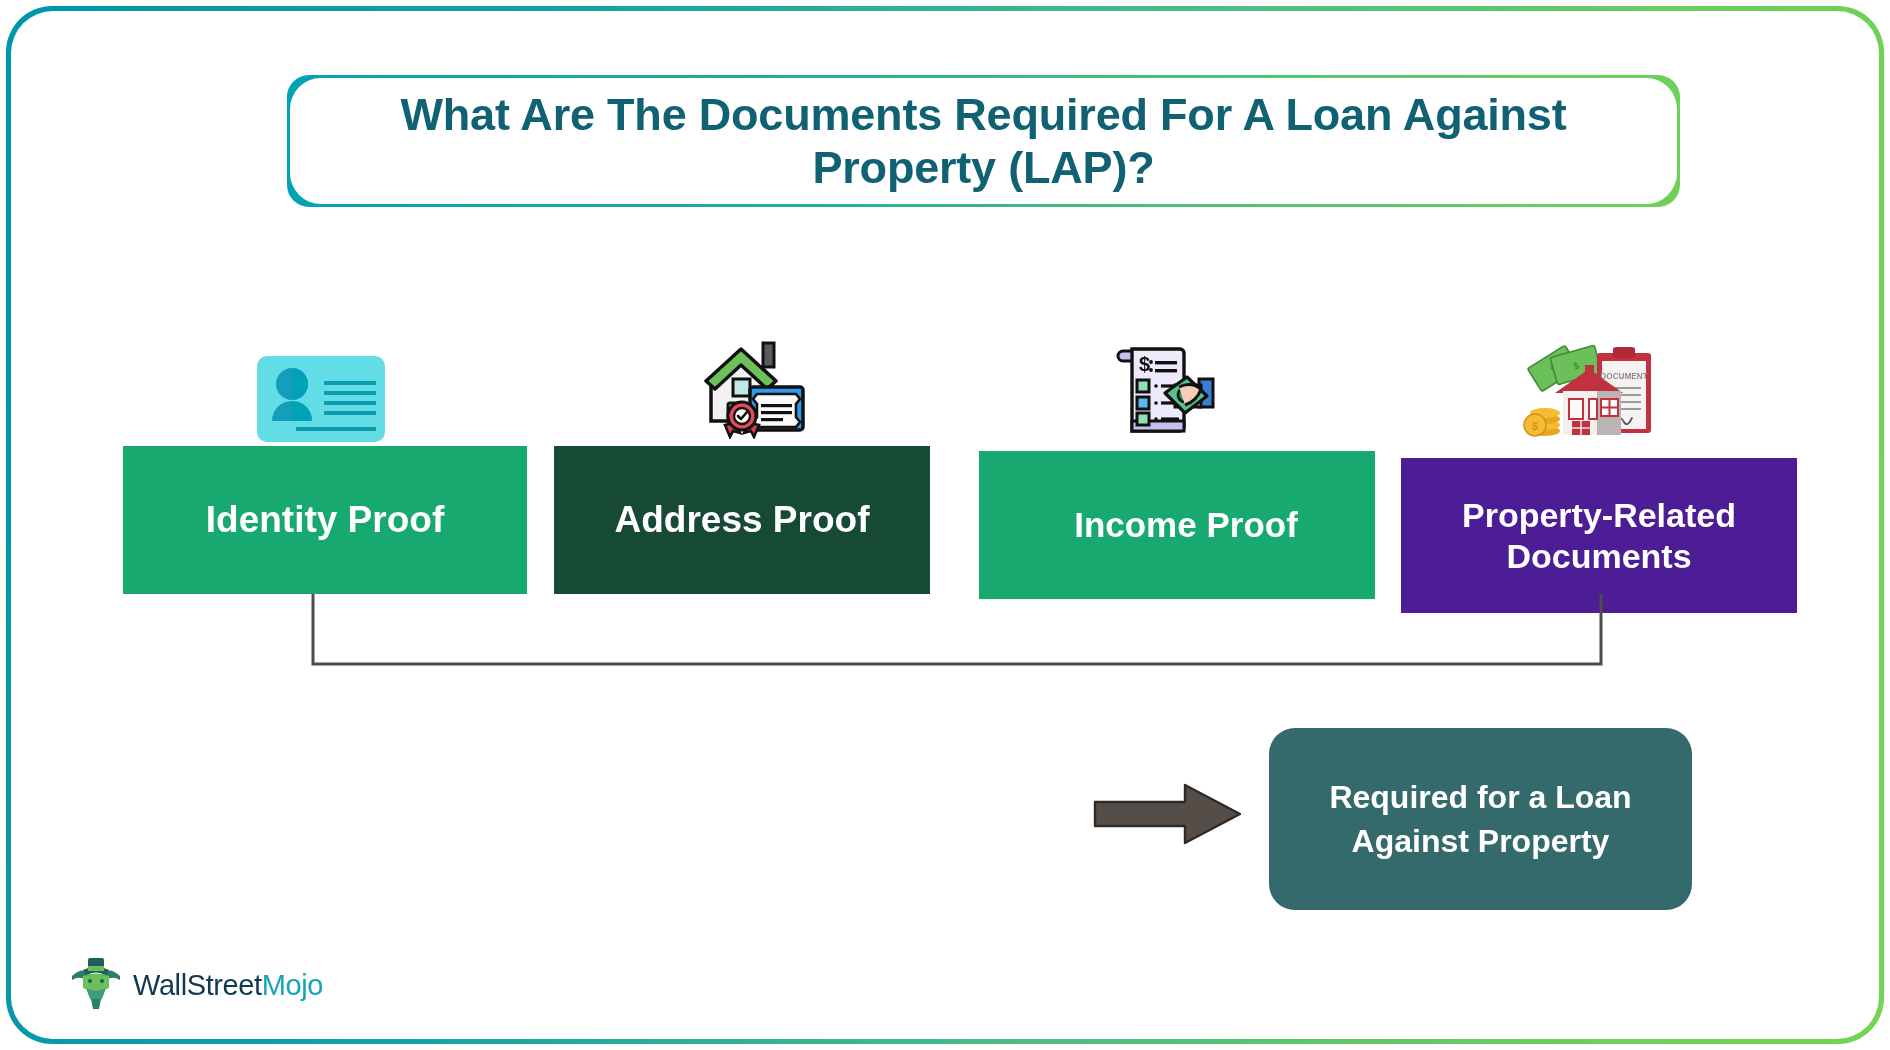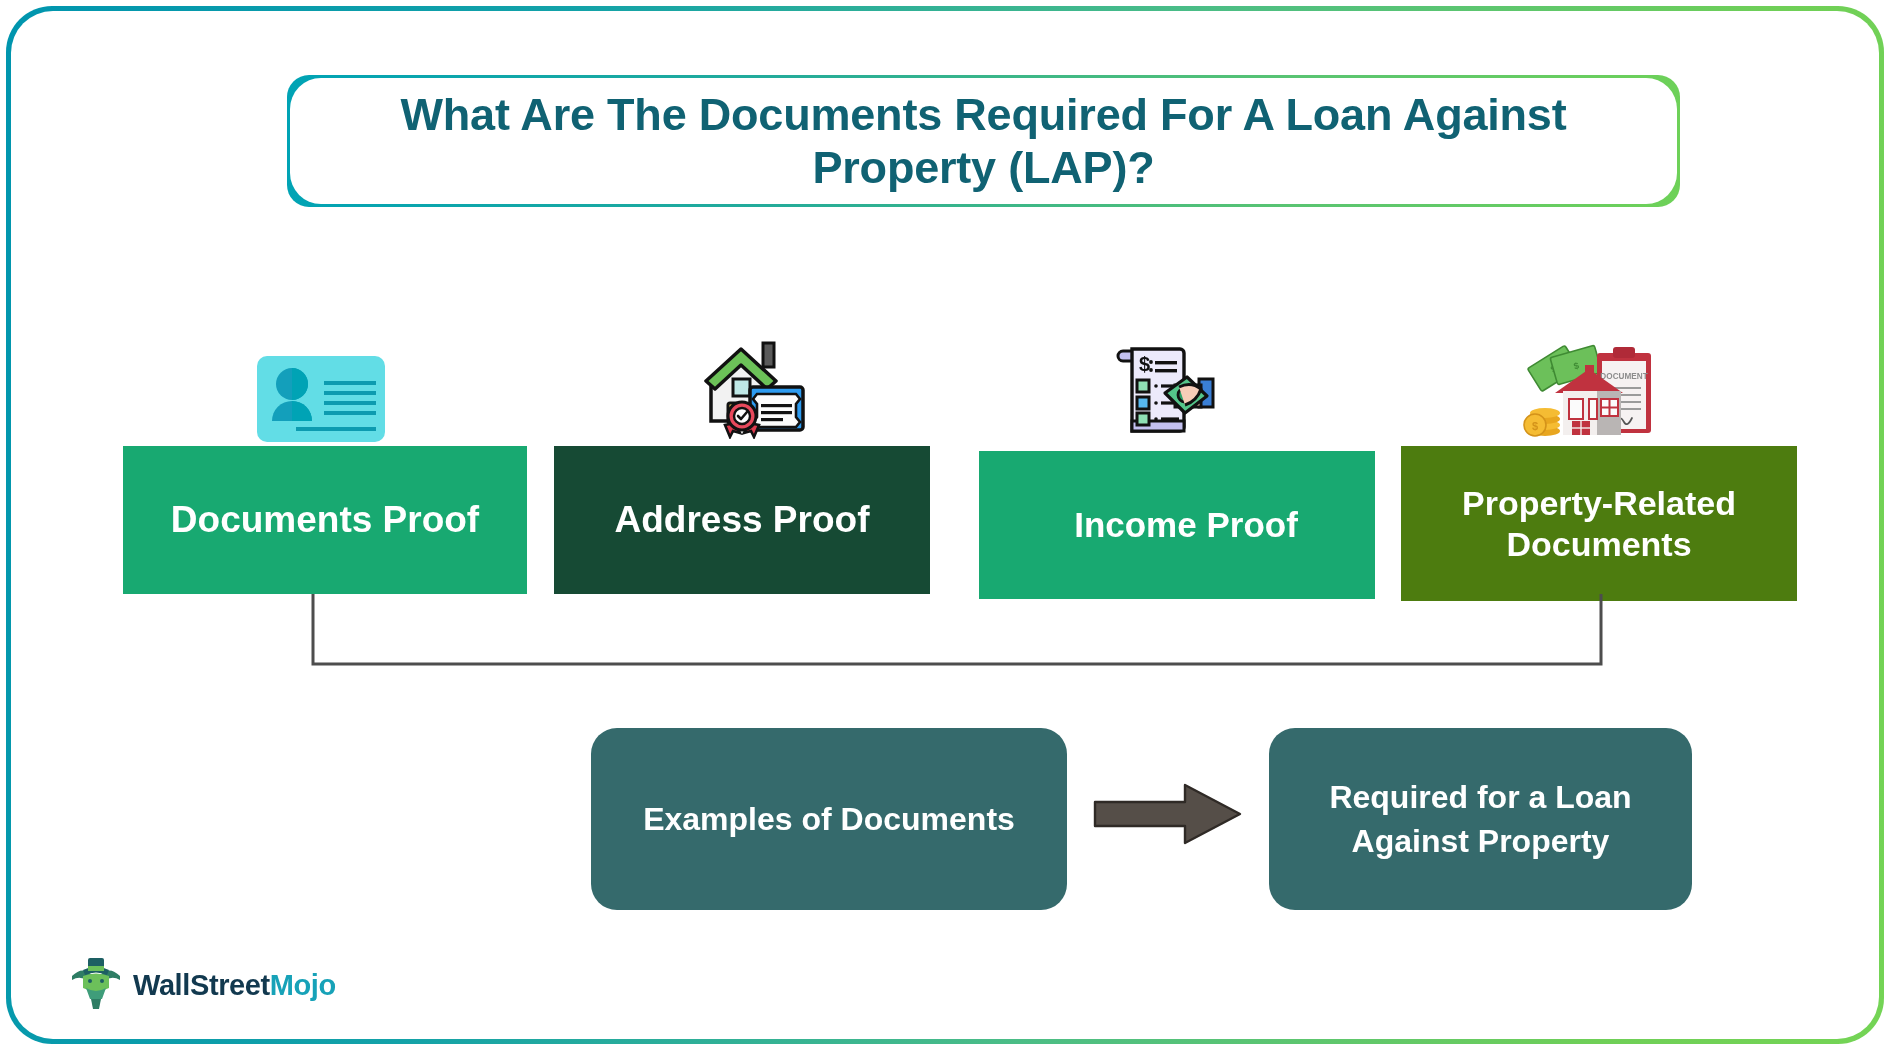--- a/index.html
+++ b/index.html
@@ -76,21 +76,21 @@
     justify-content: center;
     color: #ffffff;
     font-weight: bold;
     text-align: center;
     line-height: 1.18;
     padding: 6px 10px;
   }
   #cat-0 { left: 112px;  top: 435px; width: 404px;  height: 148px; background: #18a971; font-size: 37px; }
   #cat-1 { left: 543px;  top: 435px; width: 376px;  height: 148px; background: #164a34; font-size: 37px; }
   #cat-2 { left: 968px;  top: 440px; width: 396px;  height: 148px; background: #18a971; font-size: 35px; padding-left: 28px; }
-  #cat-3 { left: 1390px; top: 435px; width: 396px;  height: 155px; background: #4d7c0f; font-size: 34px; }
+  #cat-3 { left: 1390px; top: 447px; width: 396px;  height: 155px; background: #4c1d95; font-size: 34px; }
 
   
   .cat-icon {
     position: absolute;
   }
   #icon-0 { left: 245px;  top: 344px; }
   #icon-1 { left: 686px;  top: 326px; }
   #icon-2 { left: 1104px; top: 330px; }
   #icon-3 { left: 1508px; top: 330px; }
 
@@ -134,21 +134,21 @@
   #logo {
     position: absolute;
     left: 58px;
     top: 945px;
     display: flex;
     align-items: center;
     gap: 10px;
   }
   #logo-text {
     font-size: 29px;
-    font-weight: bold;
+    font-weight: normal;
     letter-spacing: -0.4px;
     white-space: nowrap;
   }
   .logo-wall { color: #12394f; }
   .logo-mojo { color: #17a2b8; }
 </style>
 </head>
 <body>
 
 <div id="page-frame">
@@ -262,41 +262,38 @@
           <line x1="82" y1="66.5" x2="99" y2="66.5" stroke="#c0323f" stroke-width="2"></line>
           <rect x="53" y="80" width="18" height="14" fill="#c0323f"></rect>
           <line x1="62" y1="80" x2="62" y2="94" stroke="#f3efee" stroke-width="1.4"></line>
           <line x1="53" y1="87" x2="71" y2="87" stroke="#f3efee" stroke-width="1.4"></line>
           <rect x="66" y="24" width="9" height="10" fill="#c0323f"></rect>
         </g>
       </svg>
     </div>
 
     <div class="cat-box" id="cat-0">
-      <span>Documents Proof</span>
+      <span>Identity Proof</span>
     </div>
     <div class="cat-box" id="cat-1">
       <span>Address Proof</span>
     </div>
     <div class="cat-box" id="cat-2">
       <span>Income Proof</span>
     </div>
     <div class="cat-box" id="cat-3">
       <span>Property-Related Documents</span>
     </div>
 
     <div id="connector">
       <svg width="1292" height="76" viewBox="0 0 1292 76" xmlns="http://www.w3.org/2000/svg">
         <path d="M2 0 V70 H1290 V0" fill="none" stroke="#4d4d4d" stroke-width="3"></path>
       </svg>
     </div>
 
-    <div class="flow-box" id="flow-left">
-      <span>Examples of Documents</span>
-    </div>
 
     <div id="flow-arrow">
       <svg width="150" height="66" viewBox="0 0 150 66" xmlns="http://www.w3.org/2000/svg">
         <path d="M2 21 H92 V4 L147 33 L92 62 V45 H2 Z" fill="#554e48" stroke="#2f2a26" stroke-width="2.4" stroke-linejoin="round"></path>
       </svg>
     </div>
 
     <div class="flow-box" id="flow-right">
       <span>Required for a Loan Against Property</span>
     </div>

